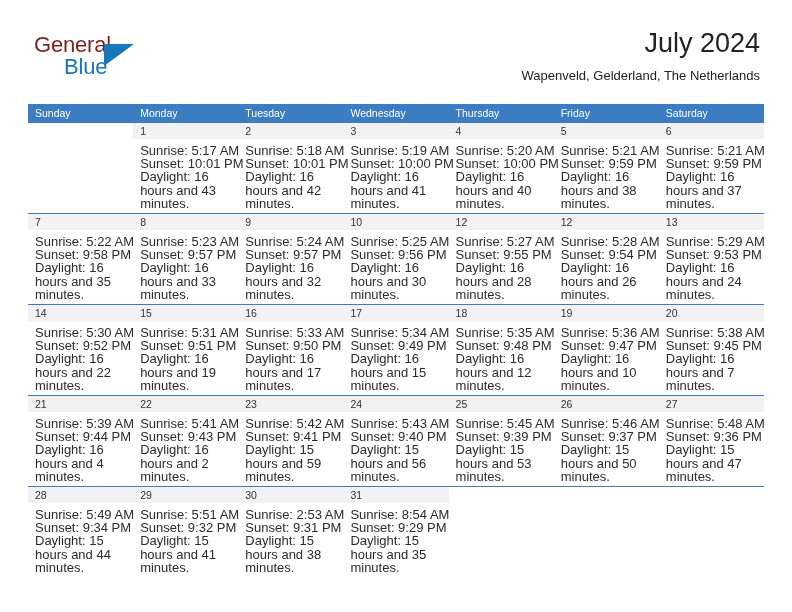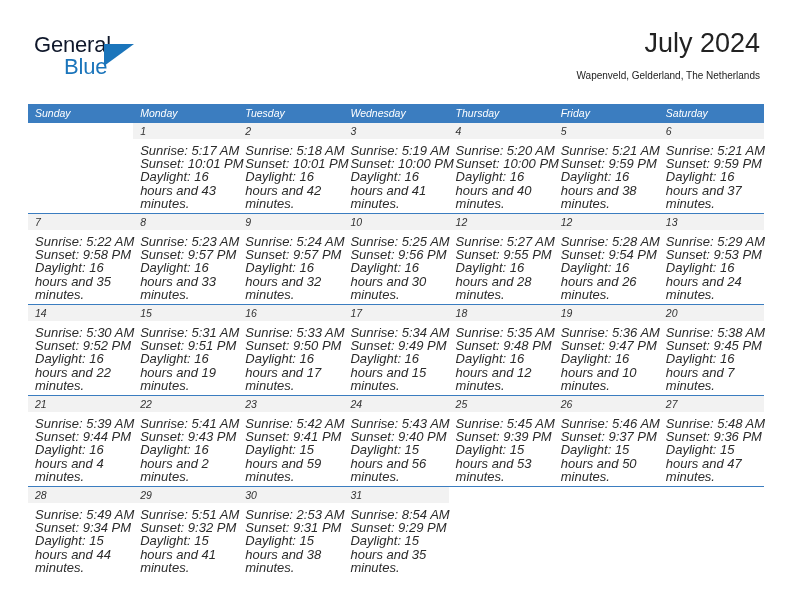--- a/index.html
+++ b/index.html
@@ -37,21 +37,21 @@
     top: 6px;
     width: 180px;
     height: 58px;
   }
   .brand-general {
     position: absolute;
     left: 0;
     top: 0;
     font-size: 22px;
     letter-spacing: -0.2px;
-    color: #0f172a;
+    color: #7f1d1d;
     font-family: "Liberation Sans", sans-serif;
   }
   .brand-blue {
     position: absolute;
     left: 30px;
     top: 22px;
     font-size: 22px;
     letter-spacing: -0.2px;
     color: #1b75bb;
     font-family: "Liberation Sans", sans-serif;
@@ -72,41 +72,40 @@
     top: 0;
     text-align: right;
   }
   .cal-title {
     font-size: 27px;
     color: #222222;
     line-height: 34px;
     white-space: nowrap;
   }
   .cal-subtitle {
-    font-size: 10px;
+    font-size: 13px;
     color: #222222;
     line-height: 20px;
     margin-top: 6px;
     white-space: nowrap;
   }
 
   
   .calendar {
     position: absolute;
     left: 28px;
     top: 104px;
     width: 736px;
     border-collapse: collapse;
     table-layout: fixed;
   }
   .calendar th, .calendar td {
     padding: 0;
     margin: 0;
     vertical-align: top;
-    font-style: italic;
   }
 
   .dow-row th {
     background: #3b7dc0;
     color: #ffffff;
     font-size: 10.5px;
     font-weight: normal;
     text-align: left;
     height: 19px;
     padding: 3px 0 2px 7px;

